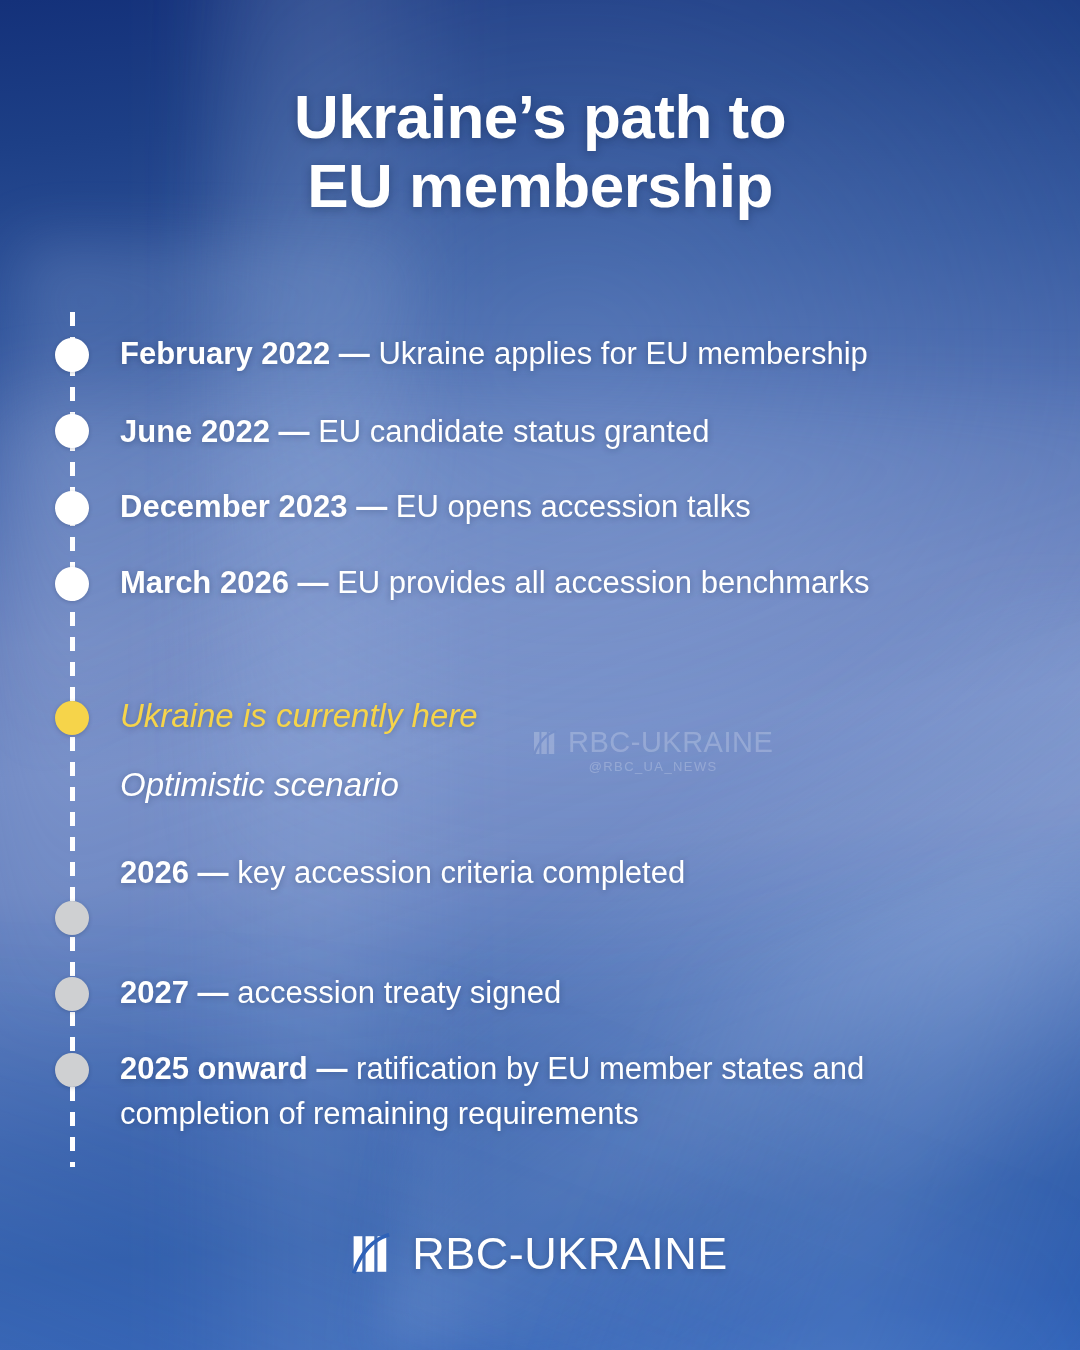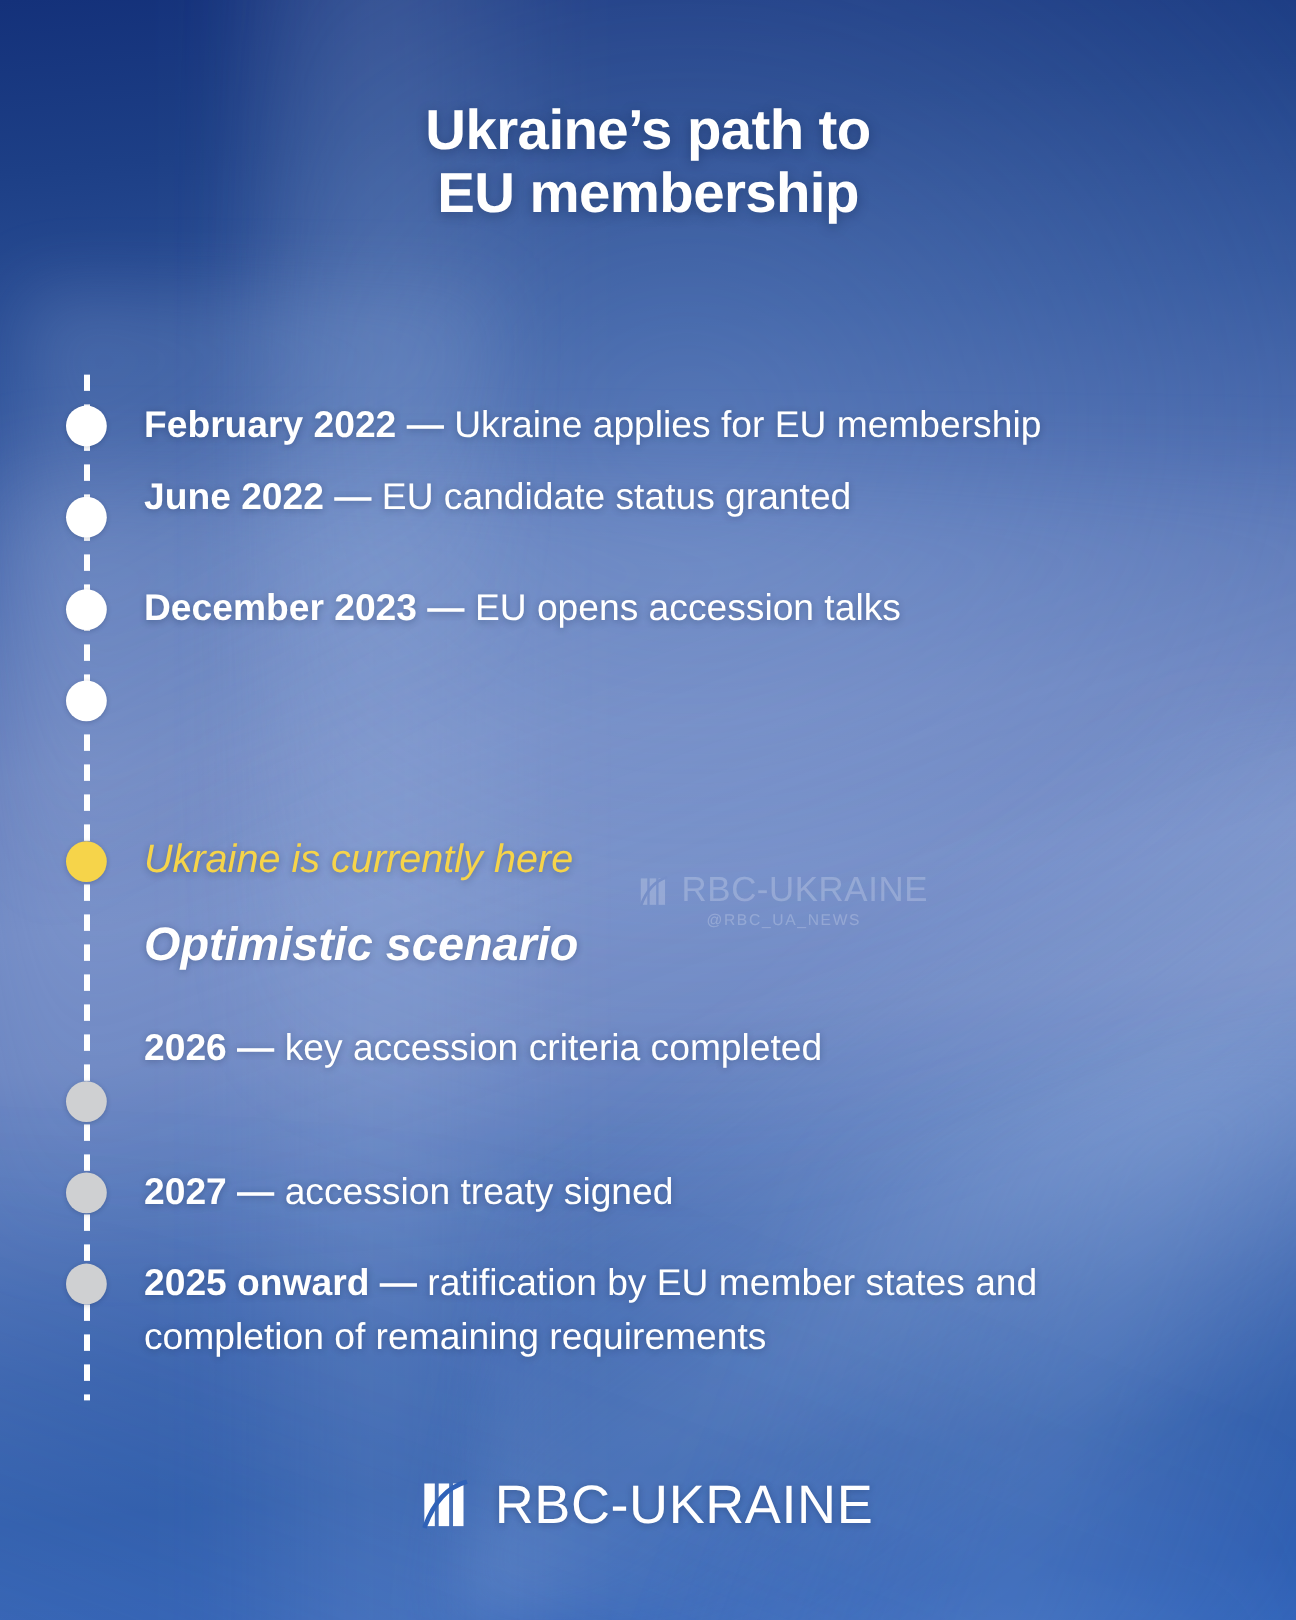--- a/index.html
+++ b/index.html
@@ -98,21 +98,21 @@
     filter: blur(30px);
   }
 
   
   .title {
     position: absolute;
     left: 0; right: 0;
     top: 82px;
     text-align: center;
     color: #ffffff;
-    font-size: 47px;
+    font-size: 62px;
     font-weight: bold;
     line-height: 1.12;
     letter-spacing: -0.5px;
     text-shadow: 0 2px 10px rgba(10,25,60,0.35);
     white-space: pre-line;
   }
 
   
   .timeline {
     position: absolute;
@@ -161,23 +161,23 @@
     color: #f6d44a;
     font-size: 33px;
     font-style: italic;
     text-shadow: 0 1px 6px rgba(10,25,60,0.30);
   }
   .note-scenario {
     position: absolute;
     left: 120px;
     width: 900px;
     color: #ffffff;
-    font-size: 39px;
+    font-size: 33px;
     font-style: italic;
-    font-weight: bold;
+    font-weight: normal;
     text-shadow: 0 1px 6px rgba(10,25,60,0.30);
   }
 
   
   .watermark {
     position: absolute;
     left: 533px;
     top: 726px;
     opacity: 0.22;
     text-align: center;
@@ -238,32 +238,36 @@
   <div class="timeline">
     <div class="axis"></div>
 
     <div class="dot done" style="top:338px;"></div>
     <div class="row-text" style="top:332px;">
       <span class="lead">February 2022</span><span class="lead">&nbsp;</span><span class="lead">—</span>
       <span>Ukraine applies for EU membership</span>
     </div>
 
     <div class="dot done" style="top:414px;"></div>
-    <div class="row-text" style="top:392px;">
+    <div class="row-text" style="top:410px;">
       <span class="lead">June 2022</span><span class="lead">&nbsp;</span><span class="lead">—</span>
       <span>EU candidate status granted</span>
     </div>
 
     <div class="dot done" style="top:491px;"></div>
     <div class="row-text" style="top:485px;">
       <span class="lead">December 2023</span><span class="lead">&nbsp;</span><span class="lead">—</span>
       <span>EU opens accession talks</span>
     </div>
 
     <div class="dot done" style="top:567px;"></div>
+    <div class="row-text" style="top:561px;">
+      <span class="lead">March 2026</span><span class="lead">&nbsp;</span><span class="lead">—</span>
+      <span>EU provides all accession benchmarks</span>
+    </div>
 
     <div class="dot here" style="top:701px;"></div>
     <div class="note-here" style="top:697px;">Ukraine is currently here</div>
 
     <div class="note-scenario" style="top:766px;">Optimistic scenario</div>
 
     <div class="dot future" style="top:901px;"></div>
     <div class="row-text" style="top:851px;">
       <span class="lead">2026</span><span class="lead">&nbsp;</span><span class="lead">—</span>
       <span>key accession criteria completed</span>

